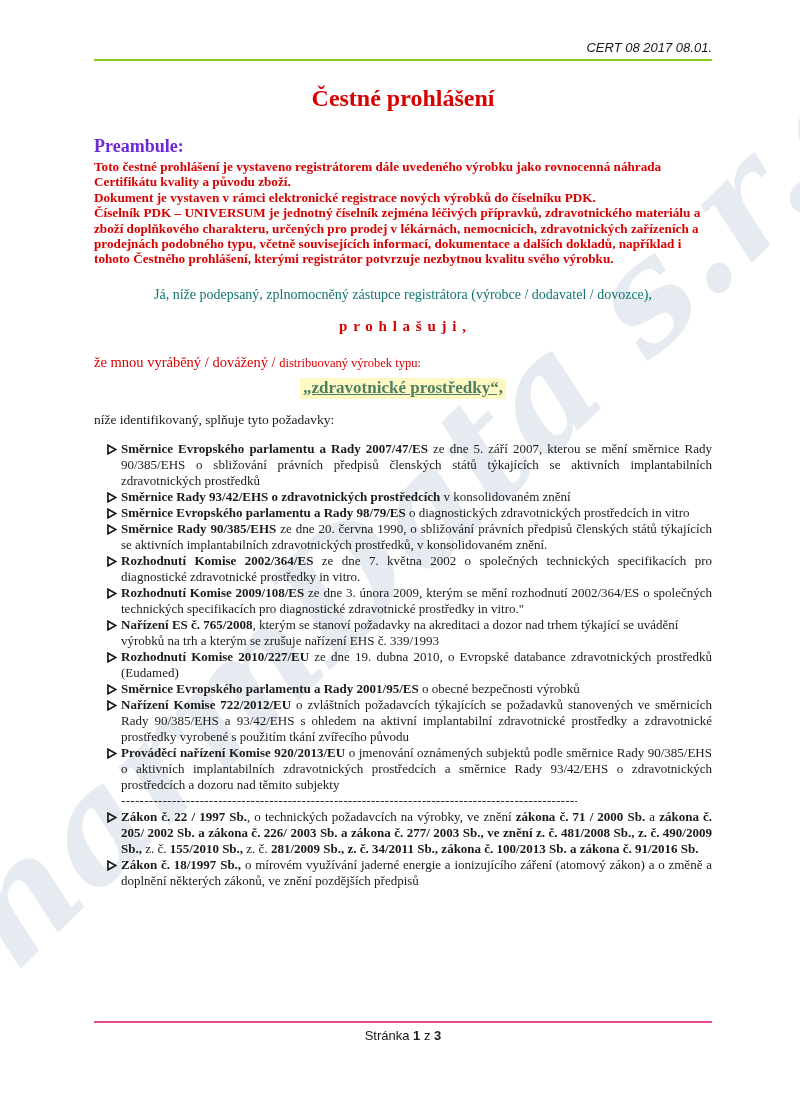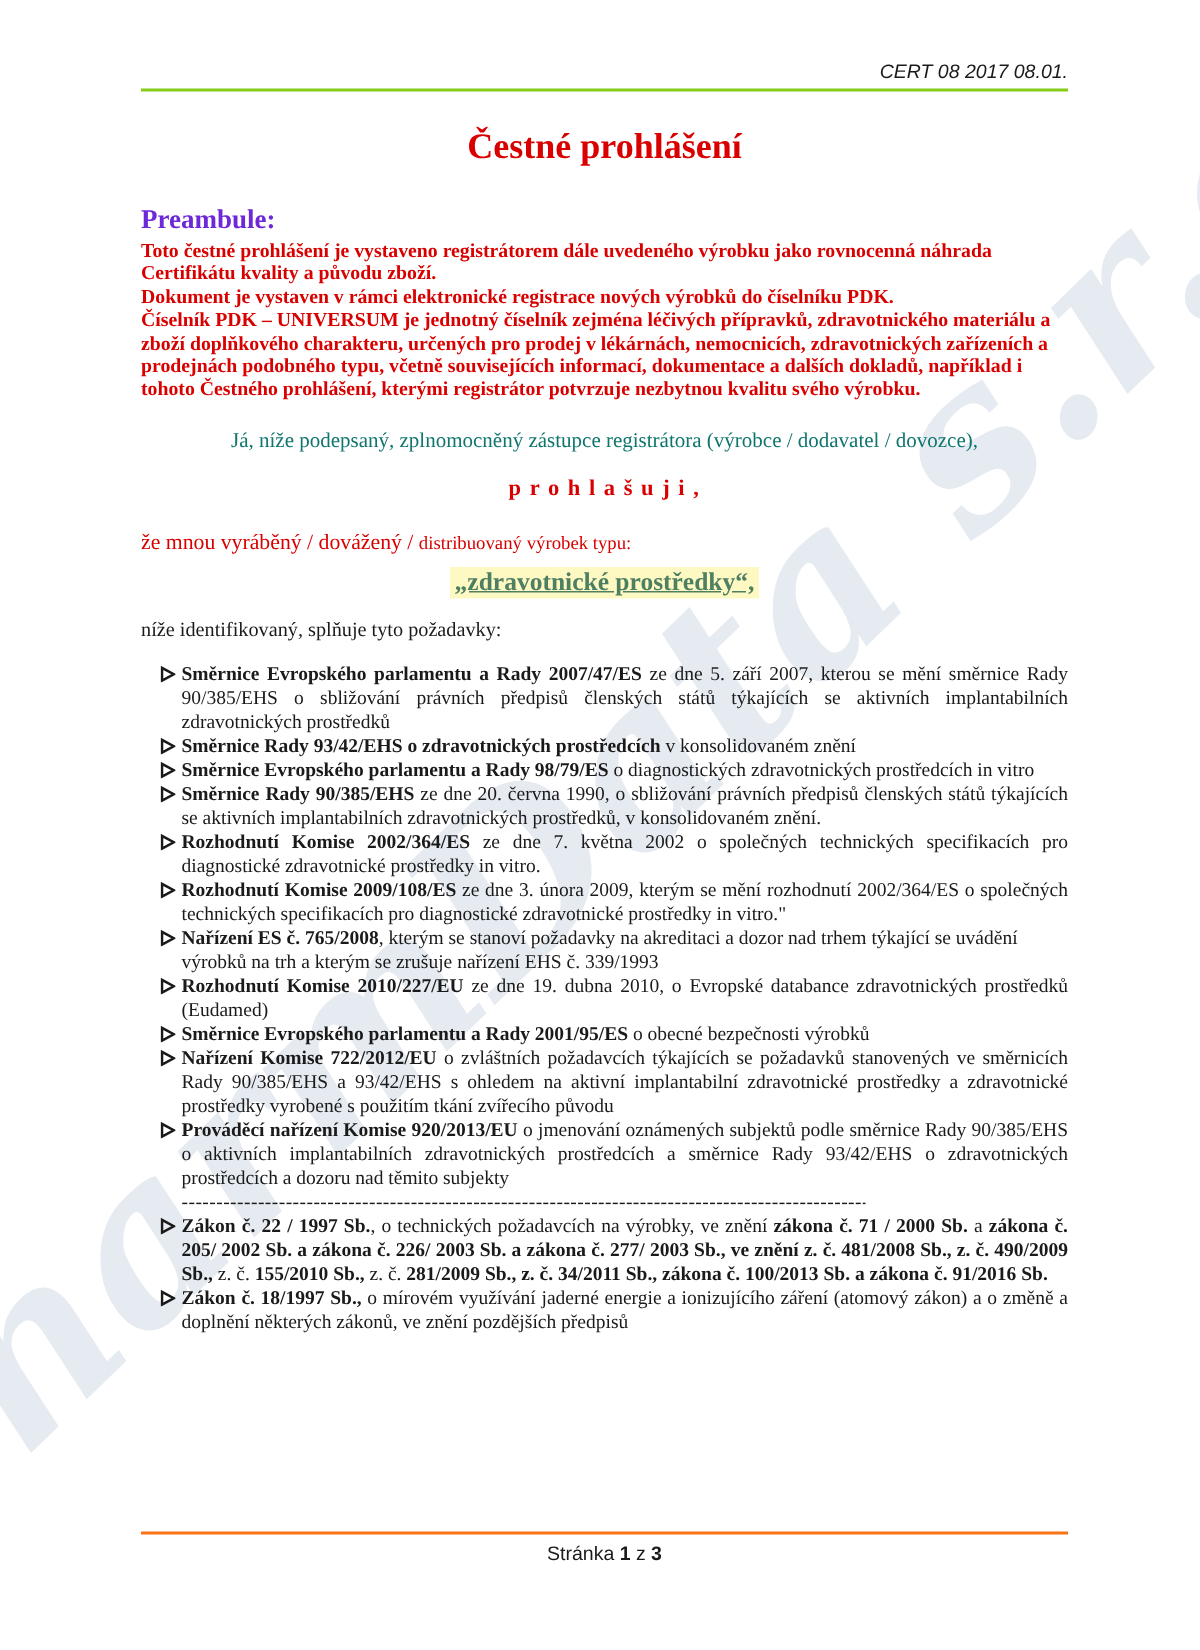--- a/index.html
+++ b/index.html
@@ -126,21 +126,21 @@
     width:456px;
     white-space:nowrap;
     overflow:hidden;
     text-align:left;
     letter-spacing:0.3px;
   }
   .b { font-weight:bold; }
   .footer {
     position:absolute;
     left:94px; right:88px; top:1021px;
-    border-top:2px solid #f97316;
+    border-top:2px solid #ec4899;
     text-align:center;
     font-family:"Liberation Sans", sans-serif;
     font-size:13px;
     padding-top:5px;
     z-index:1;
   }
 </style>
 </head>
 <body>
 

